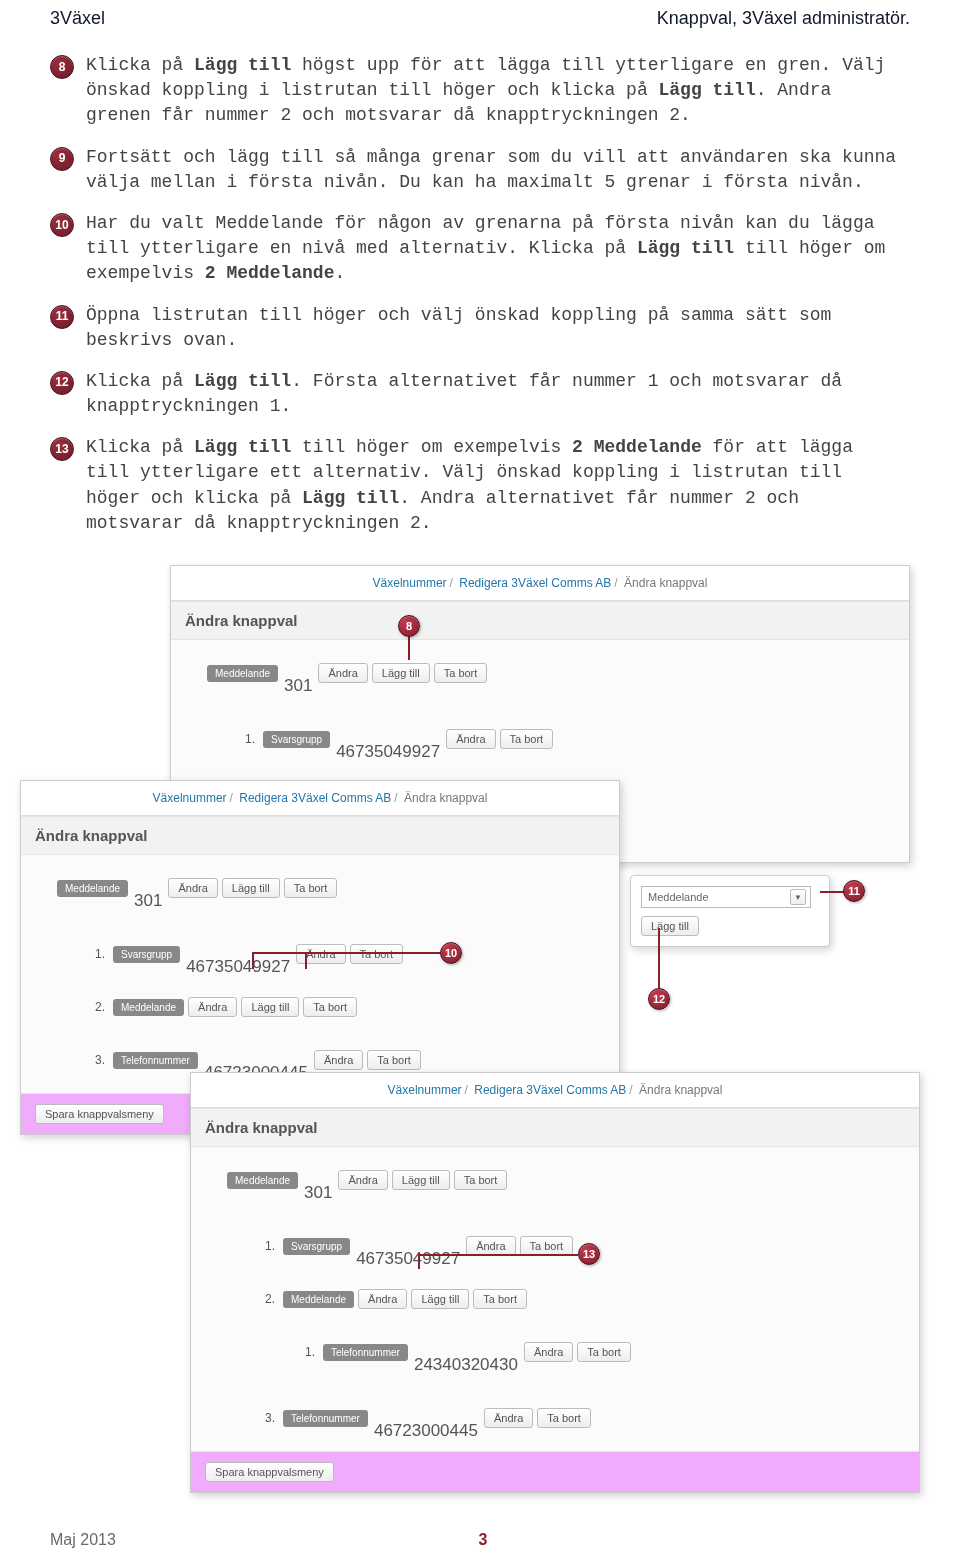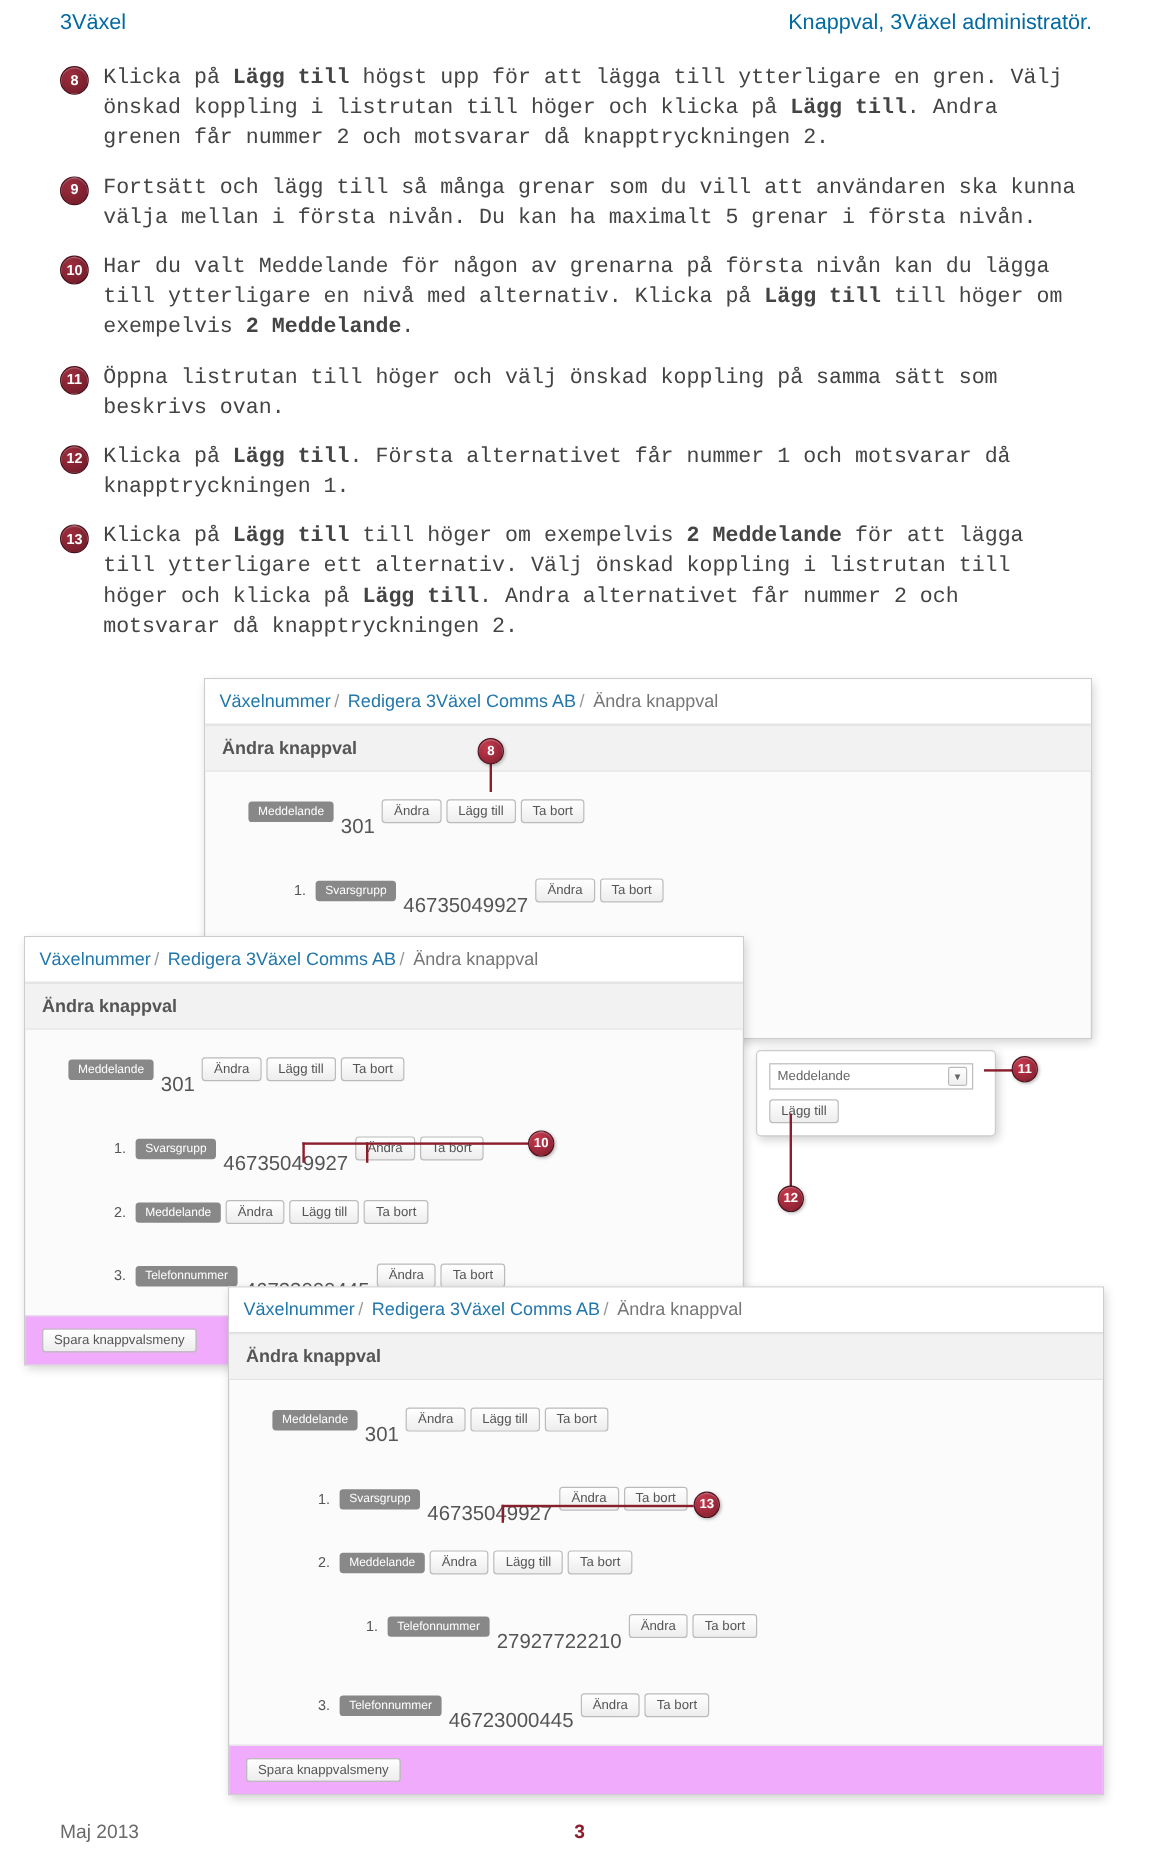--- a/index.html
+++ b/index.html
@@ -9,21 +9,21 @@
     background: #fff;
     color: #333;
     position: relative;
     height: 1561px;
   }
   .header {
     display: flex;
     justify-content: space-between;
     padding: 8px 50px 4px 50px;
     font-size: 18px;
-    color: #0369a1;
+    color: #0f172a;
   }
   .content {
     padding: 20px 60px 0 50px;
   }
   .step {
     display: flex;
     align-items: flex-start;
     margin-bottom: 16px;
     font-size: 18px;
     line-height: 1.4;
@@ -57,22 +57,23 @@
     box-shadow: 2px 3px 8px rgba(0,0,0,.18);
     font-size: 12px;
     color: #555;
   }
   .panel .inner-top {
     background: #fff;
     border-bottom: 1px solid #ddd;
     padding: 10px 12px 0 12px;
   }
   .breadcrumb {
-    font-size: 15px;
+    font-size: 12px;
     padding-bottom: 10px;
+    text-align: center;
   }
   .breadcrumb a { color: #27a; }
   .breadcrumb .sep { color: #999; padding: 0 3px; }
   .breadcrumb .cur { color: #777; }
   .panel h2 {
     background: #f2f2f2;
     border-top: 1px solid #e4e4e4;
     border-bottom: 1px solid #e4e4e4;
     font-size: 15px;
     font-weight: bold;
@@ -166,21 +167,21 @@
   .lead {
     position: absolute;
     background: #8a1e2d;
     z-index: 40;
   }
   .lead.h { height: 2px; }
   .lead.v { width: 2px; }
 
   .footer {
     position: absolute;
-    bottom: 24px;
+    bottom: 12px;
     left: 50px;
     right: 50px;
     display: flex;
     justify-content: space-between;
     font-size: 16px;
     color: #6a6a6a;
   }
   .page-no { font-weight: bold; color: #8a1e2d; }
 </style>
 </head>
@@ -335,21 +336,21 @@
   <div class="row indent1">
     <span class="num">2.</span>
     <span class="tag">Meddelande</span>
     <span class="btn">Ändra</span>
     <span class="btn">Lägg till</span>
     <span class="btn">Ta bort</span>
   </div>
   <div class="row indent2">
     <span class="num">1.</span>
     <span class="tag">Telefonnummer</span>
-    <span class="val">27927722210</span>
+    <span class="val">24340320430</span>
     <span class="btn">Ändra</span>
     <span class="btn">Ta bort</span>
   </div>
   <div class="row indent1">
     <span class="num">3.</span>
     <span class="tag">Telefonnummer</span>
     <span class="val">46723000445</span>
     <span class="btn">Ändra</span>
     <span class="btn">Ta bort</span>
   </div>

